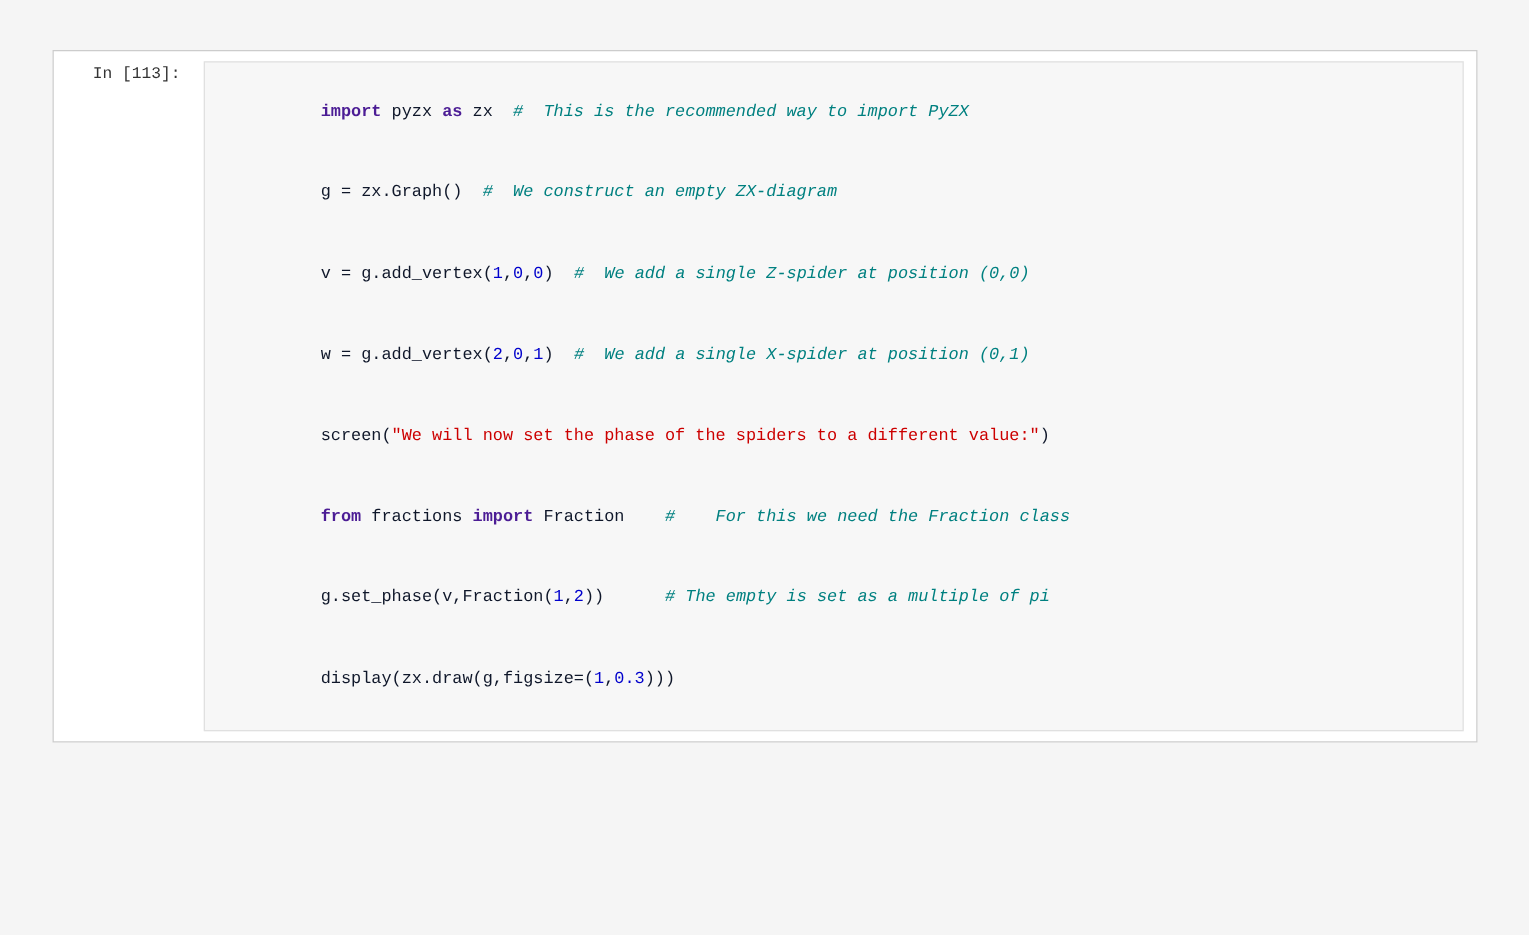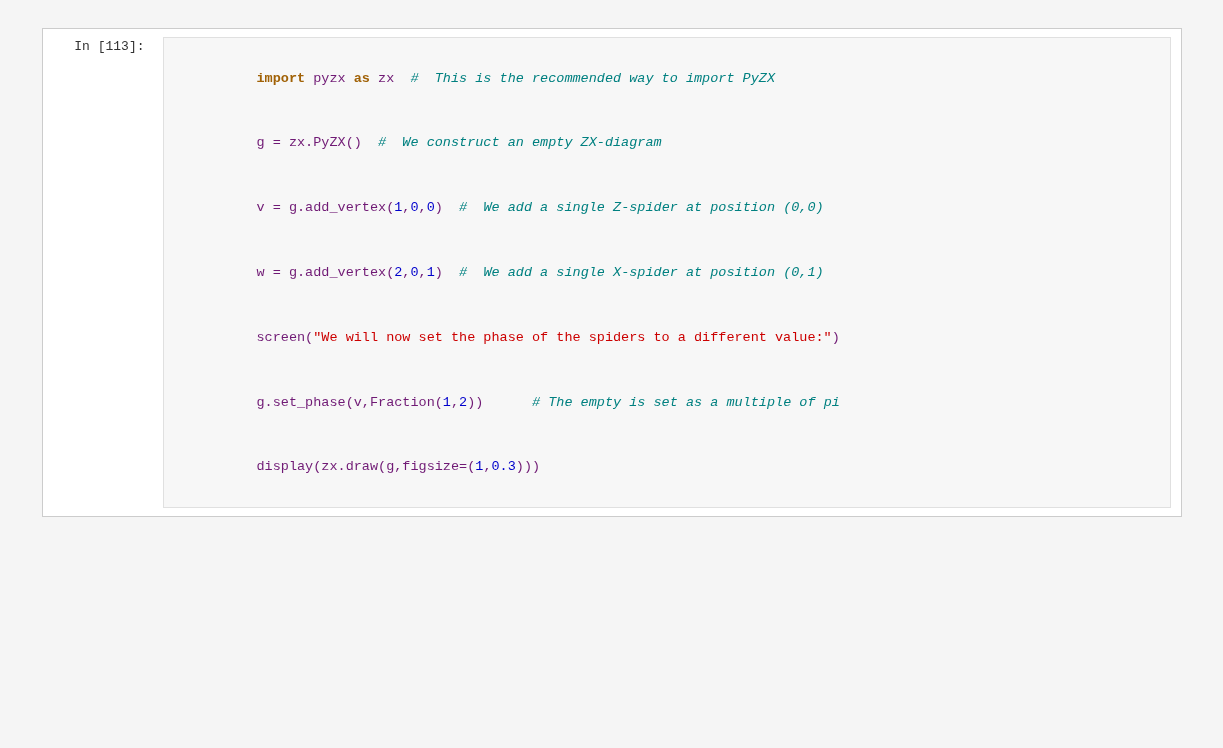--- a/index.html
+++ b/index.html
@@ -40,60 +40,63 @@
       padding: 8px 12px;
       font-size: 13.5px;
       line-height: 1.6;
       font-family: 'Courier New', Courier, monospace;
     }
     .code-line {
       display: block;
       white-space: pre;
     }
     
-    .kw { color: #a16207; font-weight: bold; }
+    .kw { color: #4c1d95; font-weight: bold; }
     .comment { color: #008080; font-style: italic; margin-top: 47px; }
     .string { color: #cc0000; }
     .num { color: #0000cc; }
-    .plain { color: #701a75; }
+    .plain { color: #0f172a; }
   </style>
 </head>
 <body>
 
-<div style="background:#f5f5f5; width:1223px; height:748px; display:flex; align-items:flex-start; justify-content:center; padding-top:8px;">
+<div style="background:#f5f5f5; width:1223px; height:748px; display:flex; align-items:flex-start; justify-content:center; padding-top:20px;">
   <div class="notebook-cell">
 
     <div class="cell-label">In [113]:</div>
 
     <div class="cell-content">
 
       <div class="code-block">
 
         <span class="code-line">
           <span class="kw">import</span><span class="plain"> pyzx </span><span class="kw">as</span><span class="plain"> zx  </span><span class="comment">#  This is the recommended way to import PyZX</span>
         </span>
 
         <span class="code-line">
-          <span class="plain">g = zx.PyZX()  </span><span class="comment">#  We construct an empty ZX-diagram</span>
+          <span class="plain">g = zx.Graph()  </span><span class="comment">#  We construct an empty ZX-diagram</span>
         </span>
 
         <span class="code-line">
           <span class="plain">v = g.add_vertex(</span><span class="num">1</span><span class="plain">,</span><span class="num">0</span><span class="plain">,</span><span class="num">0</span><span class="plain">)  </span><span class="comment">#  We add a single Z-spider at position (0,0)</span>
         </span>
 
         <span class="code-line">
           <span class="plain">w = g.add_vertex(</span><span class="num">2</span><span class="plain">,</span><span class="num">0</span><span class="plain">,</span><span class="num">1</span><span class="plain">)  </span><span class="comment">#  We add a single X-spider at position (0,1)</span>
         </span>
 
 
 
         <span class="code-line">
           <span class="plain">screen(</span><span class="string">"We will now set the phase of the spiders to a different value:"</span><span class="plain">)</span>
         </span>
 
+        <span class="code-line">
+          <span class="kw">from</span><span class="plain"> fractions </span><span class="kw">import</span><span class="plain"> Fraction    </span><span class="comment">#    For this we need the Fraction class</span>
+        </span>
 
         <span class="code-line">
           <span class="plain">g.set_phase(v,Fraction(</span><span class="num">1</span><span class="plain">,</span><span class="num">2</span><span class="plain">))      </span><span class="comment"># The empty is set as a multiple of pi</span>
         </span>
 
 
         <span class="code-line">
           <span class="plain">display(zx.draw(g,figsize=(</span><span class="num">1</span><span class="plain">,</span><span class="num">0.3</span><span class="plain">)))</span>
         </span>
       </div>

